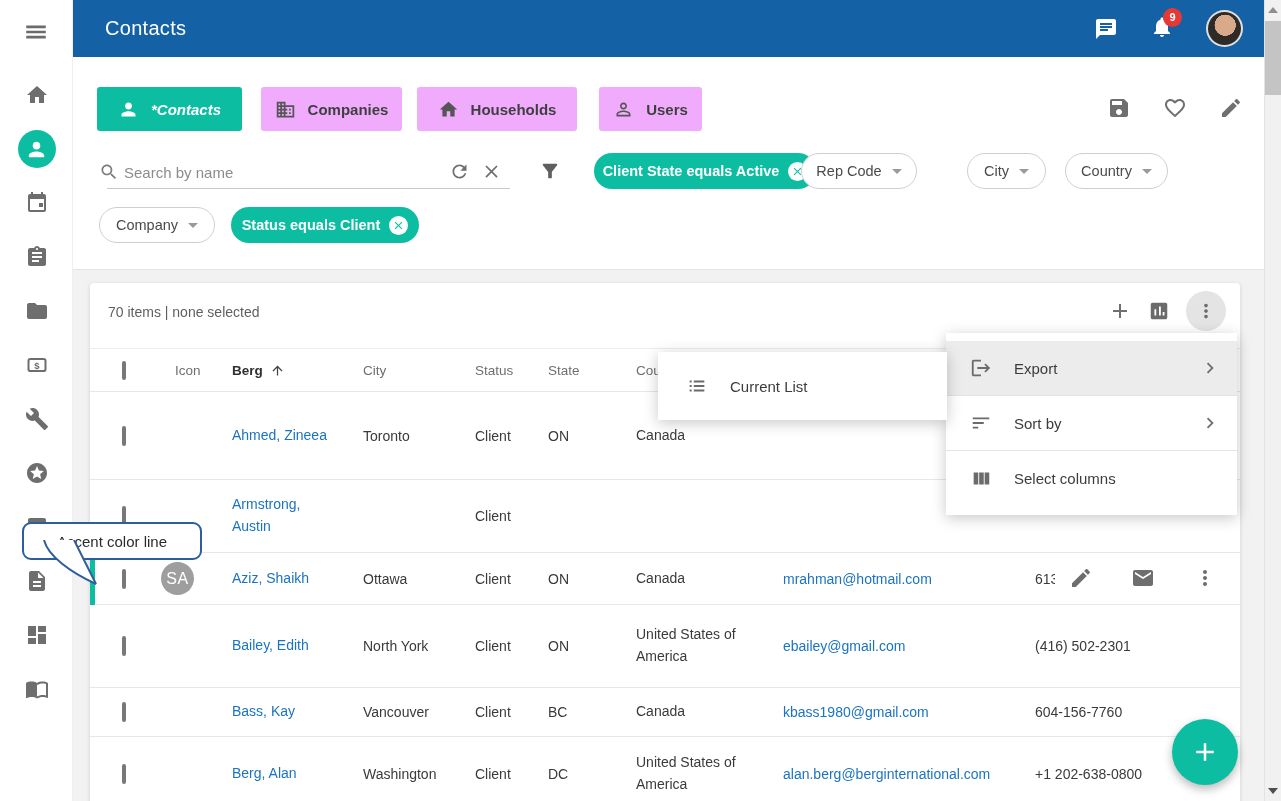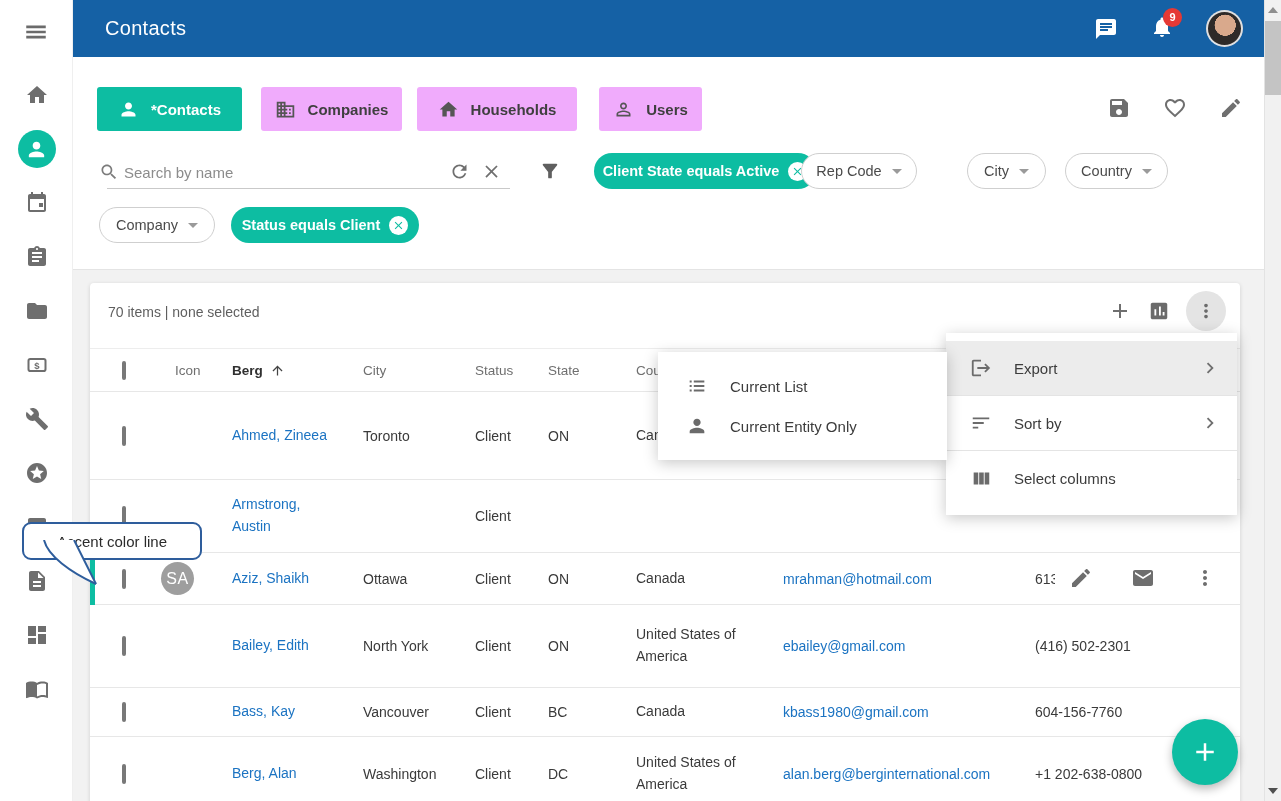--- a/index.html
+++ b/index.html
@@ -223,21 +223,21 @@
             <path d="M12 22c1.1 0 2-.9 2-2h-4c0 1.1.89 2 2 2zm6-6v-5c0-3.07-1.64-5.64-4.5-6.32V4c0-.83-.67-1.5-1.5-1.5s-1.5.67-1.5 1.5v.68C7.63 5.36 6 7.92 6 11v5l-2 2v1h16v-1l-2-2z"></path>
           </svg>
         </span>
       <span class="badge">9</span>
     </span>
     <span class="user-avatar"></span>
   </div>
 </div>
 
 <div class="panel">
-  <div class="tab active" style="left:24px; width:145px;">
+  <div class="tab active" style="left:24px; width:145px;font-style:italic;">
     <span class="i">
         <svg viewBox="0 0 24 24">
           <path d="M12 12c2.21 0 4-1.79 4-4s-1.79-4-4-4-4 1.79-4 4 1.79 4 4 4zm0 2c-2.67 0-8 1.34-8 4v2h16v-2c0-2.66-5.33-4-8-4z"></path>
         </svg>
       </span>
     <span>*Contacts</span>
   </div>
   <div class="tab" style="left:188px; width:141px;">
     <span class="i">
         <svg viewBox="0 0 24 24">
@@ -519,28 +519,20 @@
 
 <div class="submenu">
   <div class="submenu-item">
     <span class="i">
         <svg viewBox="0 0 24 24">
           <path d="M4 6h2.2v2.2H4zm0 4.9h2.2v2.2H4zm0 4.9h2.2V18H4zM8.5 6H20v2.2H8.5zm0 4.9H20v2.2H8.5zm0 4.9H20V18H8.5z"></path>
         </svg>
       </span>
     <span>Current List</span>
   </div>
-  <div class="submenu-item">
-    <span class="i">
-        <svg viewBox="0 0 24 24">
-          <path d="M12 12c2.21 0 4-1.79 4-4s-1.79-4-4-4-4 1.79-4 4 1.79 4 4 4zm0 2c-2.67 0-8 1.34-8 4v2h16v-2c0-2.66-5.33-4-8-4z"></path>
-        </svg>
-      </span>
-    <span>Current Entity Only</span>
-  </div>
 </div>
 
 <div class="callout">
   <span>Accent color line</span>
 </div>
 <svg class="callout-tail" viewBox="0 0 70 46">
   <path d="M10 0 C14 16 36 32 62 44 L40 0 Z" fill="#ffffff"></path>
   <path d="M10 0 C14 16 36 32 62 44" fill="none" stroke="#2e5d9c" stroke-width="2"></path>
   <path d="M62 44 L40 0" fill="none" stroke="#2e5d9c" stroke-width="2"></path>
 </svg>

